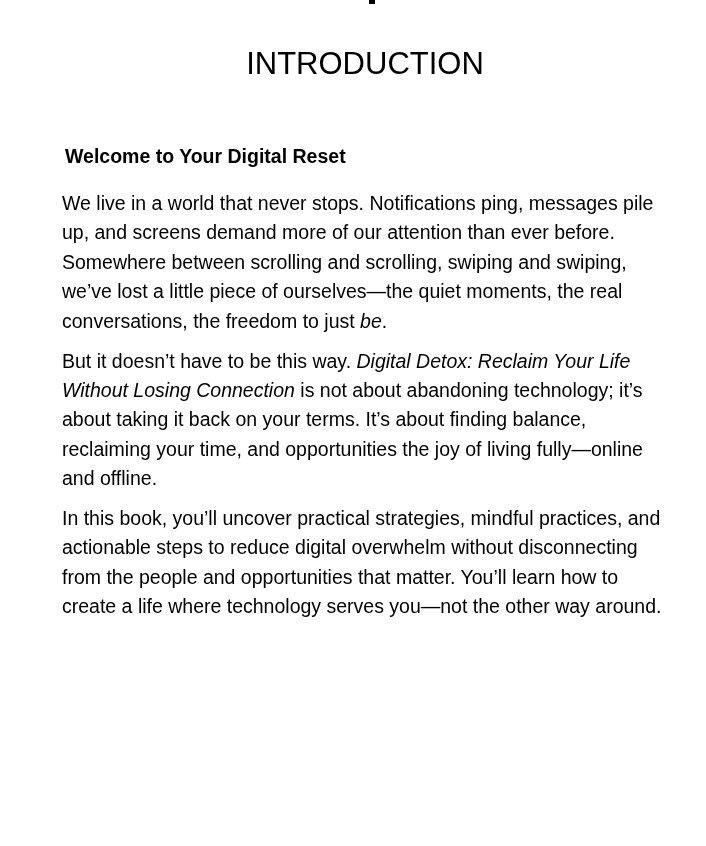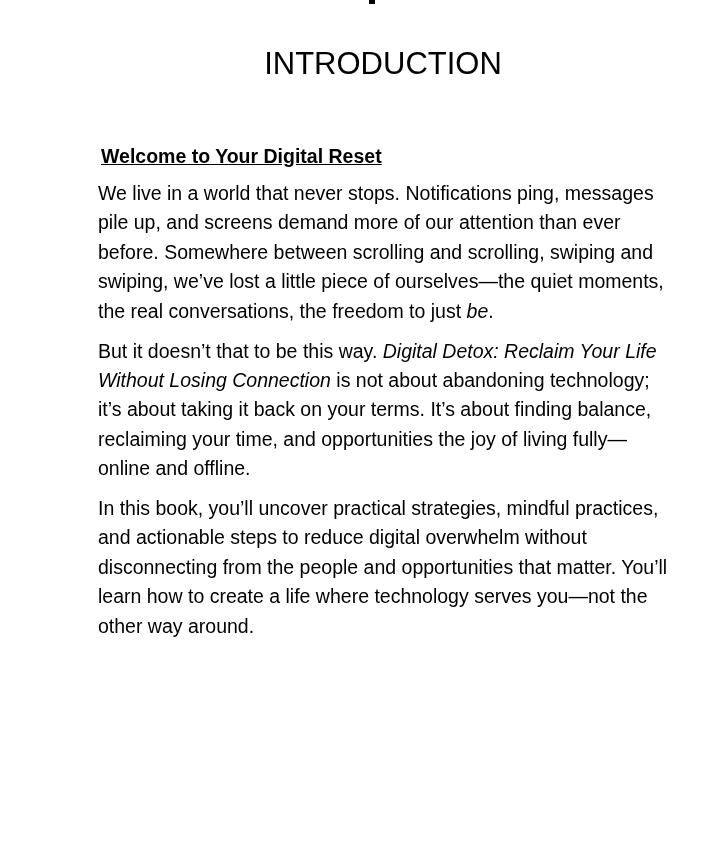--- a/index.html
+++ b/index.html
@@ -9,21 +9,20 @@
   }
   .page {
     position: relative;
     width: 706px;
     height: 846px;
     background: #ffffff;
     color: #000000;
     font-family: "Liberation Sans", sans-serif;
     overflow: hidden;
     box-sizing: border-box;
-    padding-left: 36px;
   }
   .top-mark {
     position: absolute;
     left: 369px;
     top: 0;
     width: 6px;
     height: 4px;
     background: #000000;
   }
   .content {
@@ -37,31 +36,30 @@
     text-align: center;
     color: #000000;
   }
   .section-heading {
     margin: 56px 0 0 0;
     padding-left: 3px;
     font-size: 19.5px;
     font-weight: 700;
     line-height: 29px;
     color: #000000;
-    text-decoration: underline;
   }
   .para {
     margin: 0 0 10.5px 0;
     font-size: 19.5px;
     font-weight: 400;
     line-height: 29.4px;
     color: #000000;
   }
   .para.first {
-    margin-top: 8px;
+    margin-top: 18px;
   }
   .para em {
     font-style: italic;
   }
   .run-small {
     font-size: 16.5px;
   }
 </style>
 </head>
 <body>
@@ -71,19 +69,19 @@
   <div class="top-mark"></div>
 
   <div class="content">
 
     <h1 class="doc-title">INTRODUCTION</h1>
 
     <h2 class="section-heading">Welcome to Your Digital Reset</h2>
 
     <p class="para first"><span>We live in a world that never stops. Notifications ping, messages pile up, and screens demand more of our attention than ever before. Somewhere between scrolling and scrolling, swiping and swiping, we’ve lost a little piece of ourselves—the quiet moments, the real conversations, the freedom to just </span><em>be</em><span>.</span></p>
 
-    <p class="para"><span>But it doesn’t that to be this way. </span><em>Digital Detox: Reclaim Your Life Without Losing Connection</em><span> is not about abandoning technology; it’s about taking it back on your terms. It’s about finding balance, reclaiming your time, and opportunities the joy of living fully—online and offline.</span></p>
+    <p class="para"><span>But it doesn’t have to be this way. </span><em>Digital Detox: Reclaim Your Life Without Losing Connection</em><span> is not about abandoning technology; it’s about taking it back on your terms. It’s about finding balance, reclaiming your time, and opportunities the joy of living fully—online and offline.</span></p>
 
     <p class="para"><span>In this book, you’ll uncover practical strategies, mindful practices, and actionable steps to reduce digital overwhelm without disconnecting from the people and opportunities that matter. You’ll learn how to create a life where technology serves you—not the other way around.</span></p>
 
 
   </div>
 </div>
 
 </body></html>

